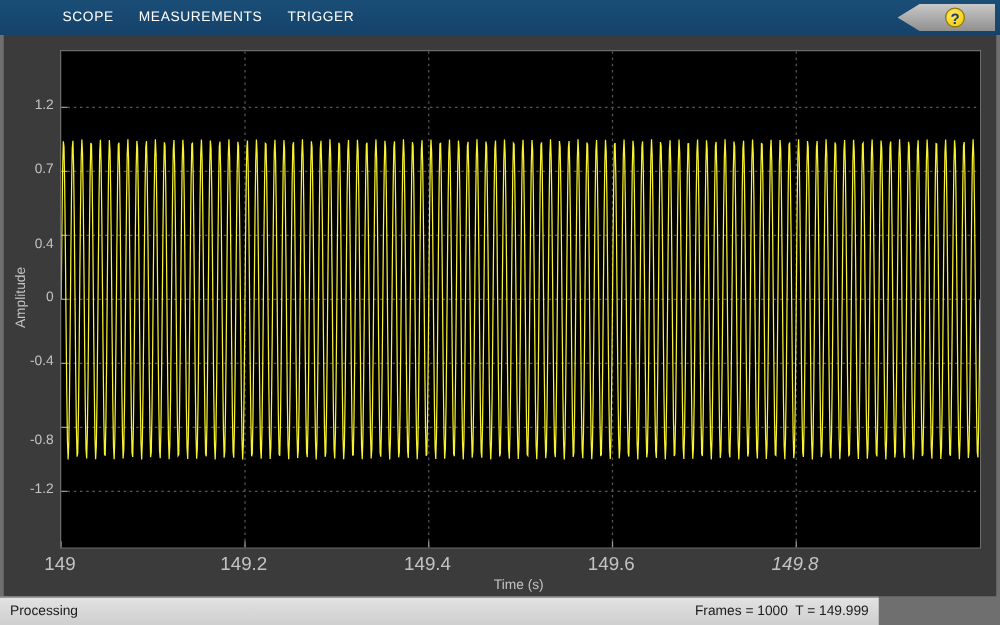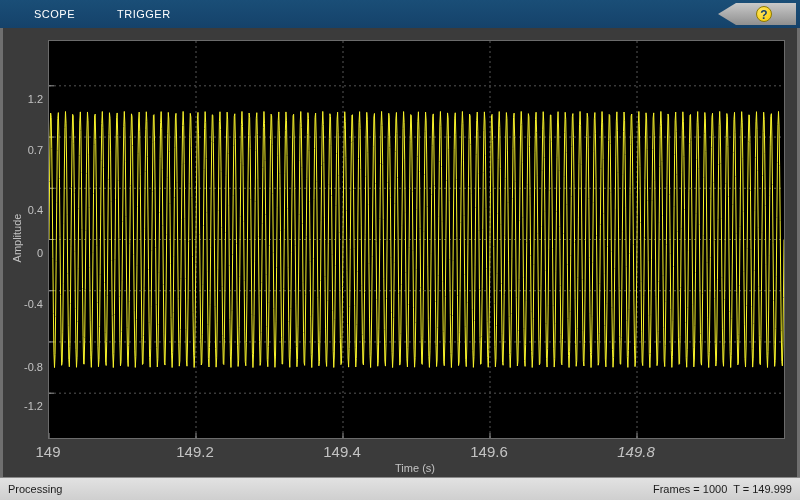--- a/index.html
+++ b/index.html
@@ -8,21 +8,21 @@
     background:#6f6f6f;
     font-family:"Liberation Sans", sans-serif;
     -webkit-font-smoothing:antialiased;
   }
   
   .toolbar{
     position:absolute;top:0;left:0;width:800px;height:28px;
     background:linear-gradient(#1a4e77,#15426a);
     display:flex;align-items:center;
   }
-  .tabs{display:flex;gap:42px;padding-left:34px;align-items:center;height:100%;}
+  .tabs{display:flex;gap:20px;padding-left:50px;align-items:center;height:100%;}
   .tab{
     color:#ffffff;font-size:11px;letter-spacing:0.5px;
     cursor:default;user-select:none;line-height:28px;
   }
   .help-tab{
     position:absolute;right:4px;top:3px;width:64px;height:22px;
     background:linear-gradient(#c9c9c9,#8f8f8f);
     clip-path:polygon(18px 0,100% 0,100% 100%,18px 100%,0 50%);
     display:flex;align-items:center;justify-content:center;padding-left:14px;
   }
@@ -50,37 +50,38 @@
   .xlabel{
     position:absolute;left:412px;top:434px;transform:translateX(-50%);
     color:#c3c3c3;font-size:11px;white-space:nowrap;
   }
   .x-tick-label{
     position:absolute;top:415px;transform:translateX(-50%);
     color:#c3c3c3;font-size:15px;white-space:nowrap;
   }
   .y-tick-label{
     position:absolute;left:0;width:40px;text-align:right;
-    color:#c3c3c3;font-size:11px;white-space:nowrap;margin-top:15px;
+    color:#c3c3c3;font-size:11px;white-space:nowrap;
   }
   
   .statusbar{
-    position:absolute;top:477px;left:0;width:800px;height:23px;
+    position:absolute;top:477px;left:0;width:703px;height:23px;
     background:linear-gradient(#e2e2e2,#cfcfcf);
     border-top:1px solid #8a8a8a;box-sizing:border-box;
     display:flex;justify-content:space-between;align-items:center;
     padding:0 8px;font-size:11px;color:#1a1a1a;white-space:pre;
   }
 </style>
 </head>
 <body>
 
 <div class="toolbar">
   <div class="tabs">
     <span class="tab">SCOPE</span>
+    <span class="tab">MEASUREMENTS</span>
     <span class="tab">TRIGGER</span>
   </div>
   <div class="help-tab">
     <span class="help-badge">?</span>
   </div>
 </div>
 
 <div class="panel">
   <div class="axes">
     <svg id="scope-svg" width="735" height="397" viewBox="0 0 735 397">

